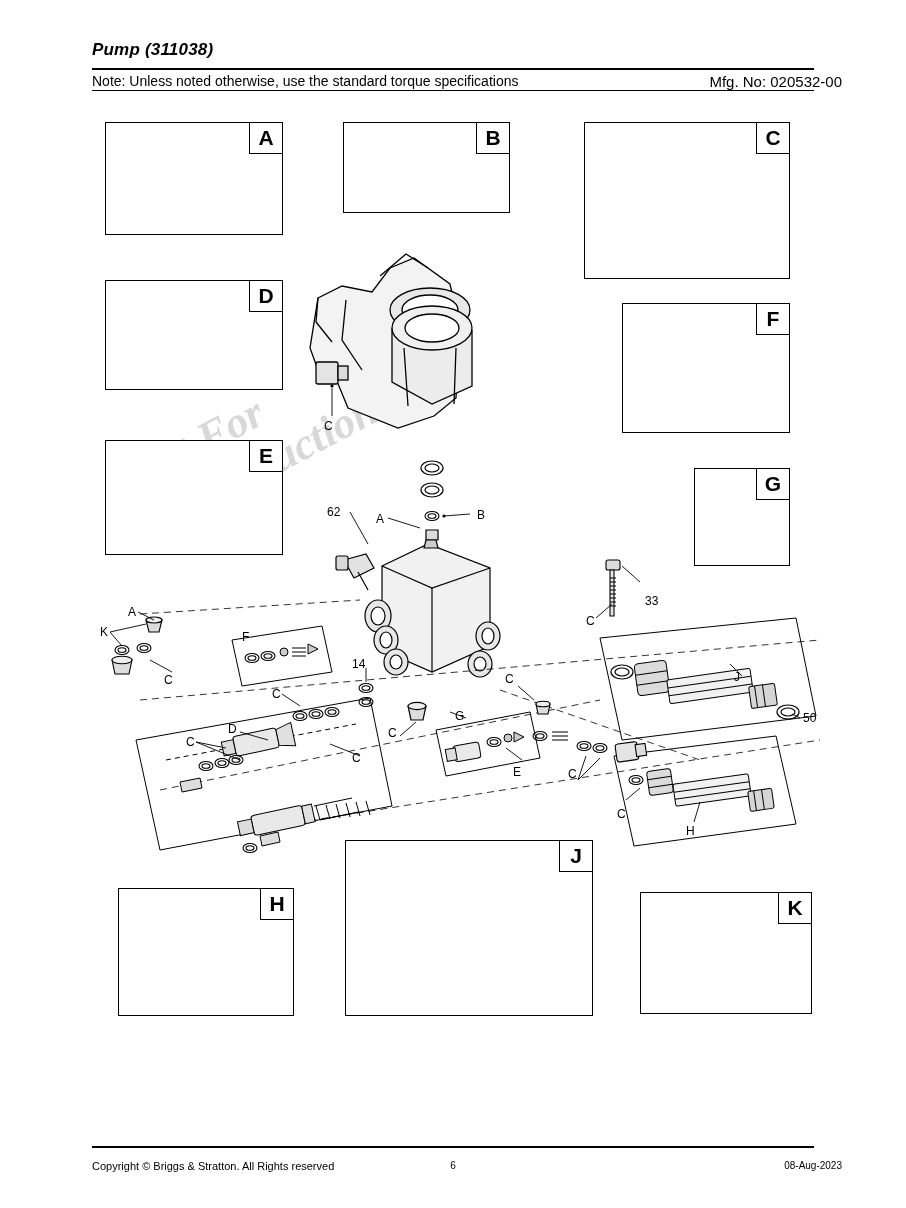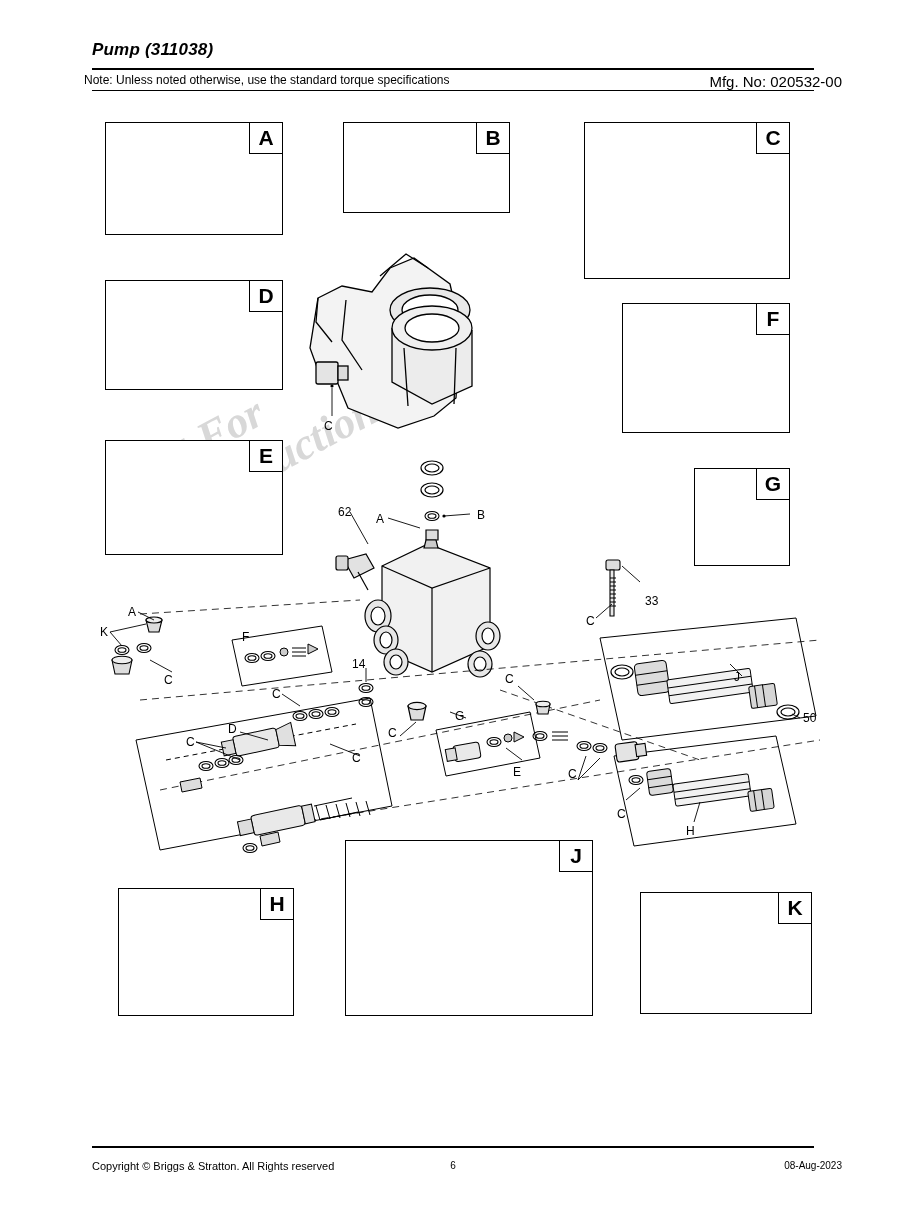--- a/index.html
+++ b/index.html
@@ -36,23 +36,23 @@
   .header-rule {
     position: absolute;
     left: 92px;
     top: 68px;
     width: 722px;
     height: 2px;
     background: #000;
   }
   .header-note {
     position: absolute;
-    left: 84px;
+    left: 92px;
     top: 73px;
-    font-size: 12px;
+    font-size: 14px;
   }
   .header-mfg {
     position: absolute;
     right: 92px;
     top: 73px;
     font-size: 15px;
     text-align: right;
   }
   .header-rule2 {
     position: absolute;
@@ -632,21 +632,21 @@
       <div class="cbox" style="left: 345px; top: 840px; width: 248px; height: 176px;">
         <div class="letter">J</div>
       </div>
       <div class="cbox" style="left: 640px; top: 892px; width: 172px; height: 122px;">
         <div class="letter">K</div>
       </div>
     </div>
 
   <div id="labels">
       <div class="lbl" style="left: 324px; top: 420px;">C</div>
-      <div class="lbl" style="left: 338px; top: 506px; text-align: center;">62</div>
+      <div class="lbl" style="left: 327px; top: 506px; text-align: center;">62</div>
       <div class="lbl" style="left: 376px; top: 513px;">A</div>
       <div class="lbl" style="left: 477px; top: 509px;">B</div>
       <div class="lbl" style="left: 645px; top: 595px;">33</div>
       <div class="lbl" style="left: 586px; top: 615px;">C</div>
       <div class="lbl" style="left: 128px; top: 606px;">A</div>
       <div class="lbl" style="left: 100px; top: 626px;">K</div>
       <div class="lbl" style="left: 164px; top: 674px;">C</div>
       <div class="lbl" style="left: 242px; top: 631px;">F</div>
       <div class="lbl" style="left: 352px; top: 658px;">14</div>
       <div class="lbl" style="left: 272px; top: 688px;">C</div>

